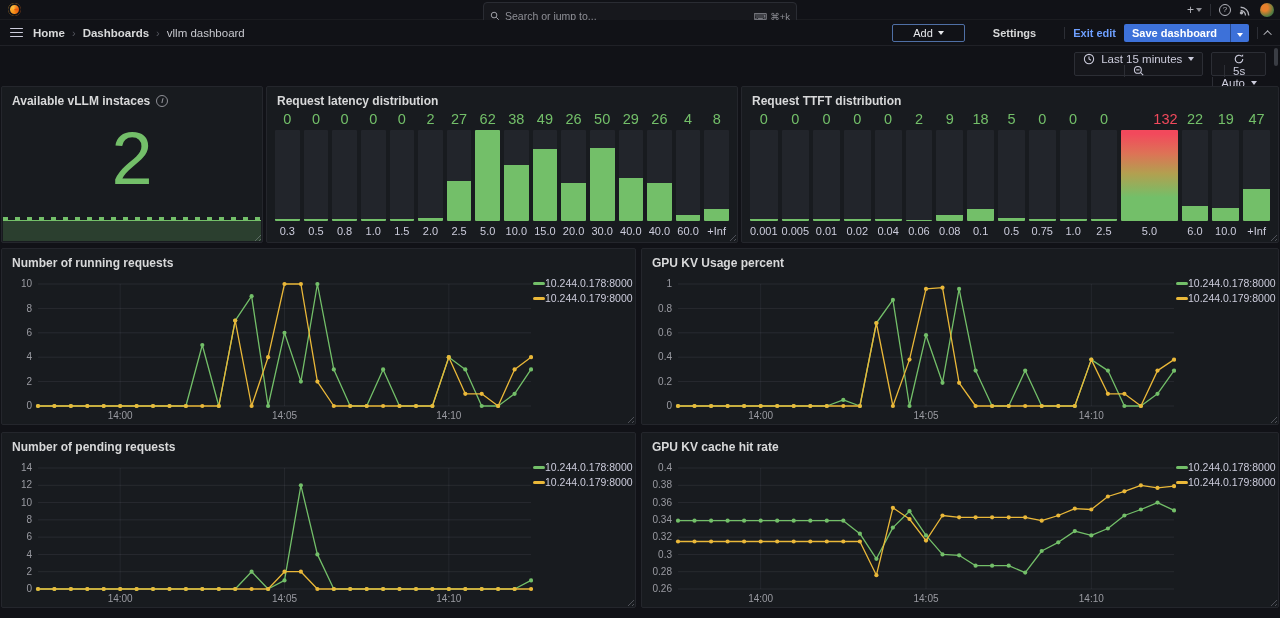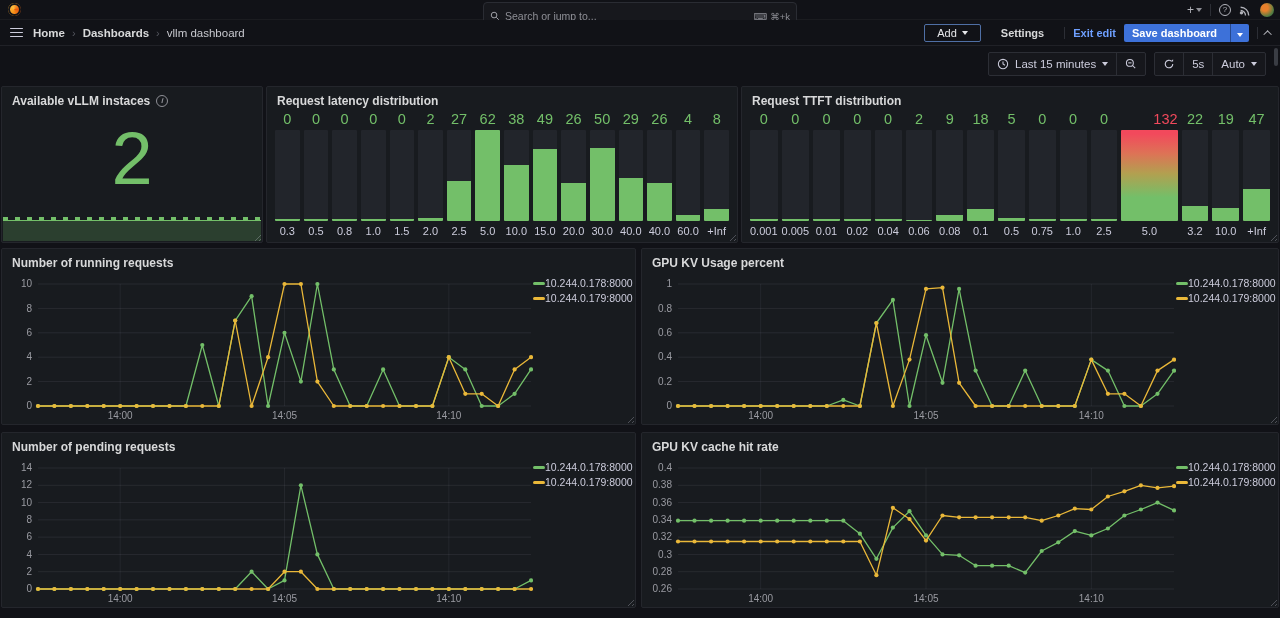--- a/index.html
+++ b/index.html
@@ -32,38 +32,38 @@
   
   .crumbbar { height:26px; display:flex; align-items:center; padding:0 8px;
     border-bottom:1px solid #202127; background:#111217; position:relative; }
   .hamburger { width:13px; display:flex; flex-direction:column; gap:2.5px; margin:0 10px 0 2px; cursor:pointer; }
   .hamburger div { height:1.5px; background:#ccccdc; border-radius:1px; }
   .crumbs { display:flex; align-items:center; gap:7px; font-size:11.5px; }
   .crumb { color:#d8d9da; font-weight:600; cursor:pointer; }
   .crumb.current { font-weight:400; color:#c7c8ce; }
   .crumb-sep { color:#55575f; font-size:11px; }
   .crumb-actions { position:absolute; right:8px; display:flex; align-items:center; gap:8px; }
-  .btn { font-size:11px; border-radius:2px; padding:2px 12px; cursor:pointer;
+  .btn { font-size:11px; border-radius:2px; padding:2px 20px; cursor:pointer;
     display:flex; align-items:center; gap:5px; color:#e6e7ea; }
   .btn-outline-blue { border:1px solid #4f6fa5; background:transparent; }
   .btn-plain { border:0; background:transparent; color:#d8d9da; font-weight:600; }
   .link-blue { color:#6e9fff; font-size:11px; font-weight:600; cursor:pointer; }
   .btn-blue { background:#3d71d9; color:#fff; font-weight:600; padding:0; overflow:hidden; }
   .btn-blue .seg { padding:3px 8px; }
   .btn-blue .seg.caret-seg { border-left:1px solid rgba(0,0,0,.35); padding:3px 6px; }
   .caret-down { width:0; height:0; border-left:3.5px solid transparent;
     border-right:3.5px solid transparent; border-top:4px solid currentColor; display:inline-block; }
   .chev-up { width:6px; height:6px; border-left:1.5px solid #b3b4bb; border-top:1.5px solid #b3b4bb;
     transform:rotate(45deg) translateY(2px); display:inline-block; cursor:pointer; }
 
   
   .dashbar { height:36px; display:flex; align-items:center; justify-content:flex-end;
     gap:8px; padding:0 14px 0 8px; background:#111217; }
   .tool-group { display:flex; align-items:center; border:1px solid #2c2e35;
-    border-radius:2px; height:24px; background:#16171c; }
+    border-radius:2px; height:24px; background:#16171c;flex-direction:column; }
   .tool-item { display:flex; align-items:center; gap:6px; padding:0 8px; height:100%;
     font-size:11.5px; color:#ccccdc; cursor:pointer; }
   .tool-item + .tool-item { border-left:1px solid #2c2e35; }
   .scroll-thumb { position:fixed; right:2px; top:48px; width:4px; height:18px;
     background:#3a3d44; border-radius:2px; }
 
   
   .dashboard { position:relative; height:536px; }
   .panel { position:absolute; background:#181b1f; border:1px solid #24262c; border-radius:2px; }
   .panel::after { content:""; position:absolute; right:1px; bottom:1px; width:7px; height:7px;
@@ -423,21 +423,21 @@
           <div class="bar-track">
             <div class="bar-fill red" style="height:100%"></div>
           </div>
           <div class="bar-label">5.0</div>
         </div>
         <div class="bar-col">
           <div class="bar-value">22</div>
           <div class="bar-track">
             <div class="bar-fill" style="height:16.666666666666664%"></div>
           </div>
-          <div class="bar-label">3.2</div>
+          <div class="bar-label">6.0</div>
         </div>
         <div class="bar-col">
           <div class="bar-value">19</div>
           <div class="bar-track">
             <div class="bar-fill" style="height:14.393939393939394%"></div>
           </div>
           <div class="bar-label">10.0</div>
         </div>
         <div class="bar-col">
           <div class="bar-value">47</div>

